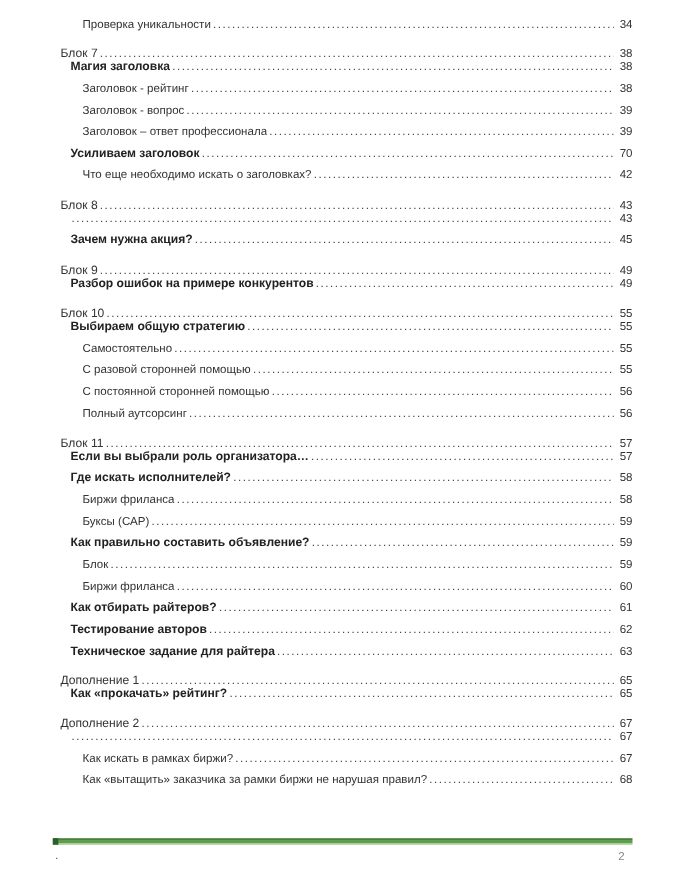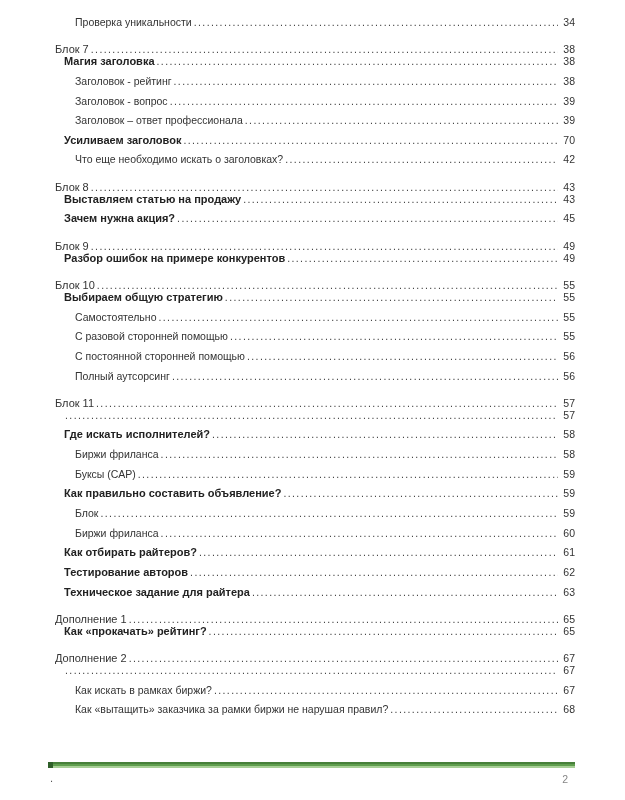--- a/index.html
+++ b/index.html
@@ -145,21 +145,20 @@
     <span class="toc-page">42</span>
   </div>
 
   <div class="toc-row lvl1">
     <span class="toc-label">Блок 8</span>
     <span class="toc-dots">............................................................................................................................................................................................................................................................................................................</span>
     <span class="toc-page">43</span>
   </div>
 
   <div class="toc-row lvl2">
-    <span class="toc-label">Выставляем статью на продажу</span>
     <span class="toc-dots">............................................................................................................................................................................................................................................................................................................</span>
     <span class="toc-page">43</span>
   </div>
 
   <div class="toc-row lvl2">
     <span class="toc-label">Зачем нужна акция?</span>
     <span class="toc-dots">............................................................................................................................................................................................................................................................................................................</span>
     <span class="toc-page">45</span>
   </div>
 
@@ -211,20 +210,21 @@
     <span class="toc-page">56</span>
   </div>
 
   <div class="toc-row lvl1">
     <span class="toc-label">Блок 11</span>
     <span class="toc-dots">............................................................................................................................................................................................................................................................................................................</span>
     <span class="toc-page">57</span>
   </div>
 
   <div class="toc-row lvl2">
+    <span class="toc-label">Если вы выбрали роль организатора…</span>
     <span class="toc-dots">............................................................................................................................................................................................................................................................................................................</span>
     <span class="toc-page">57</span>
   </div>
 
   <div class="toc-row lvl2">
     <span class="toc-label">Где искать исполнителей?</span>
     <span class="toc-dots">............................................................................................................................................................................................................................................................................................................</span>
     <span class="toc-page">58</span>
   </div>
 

